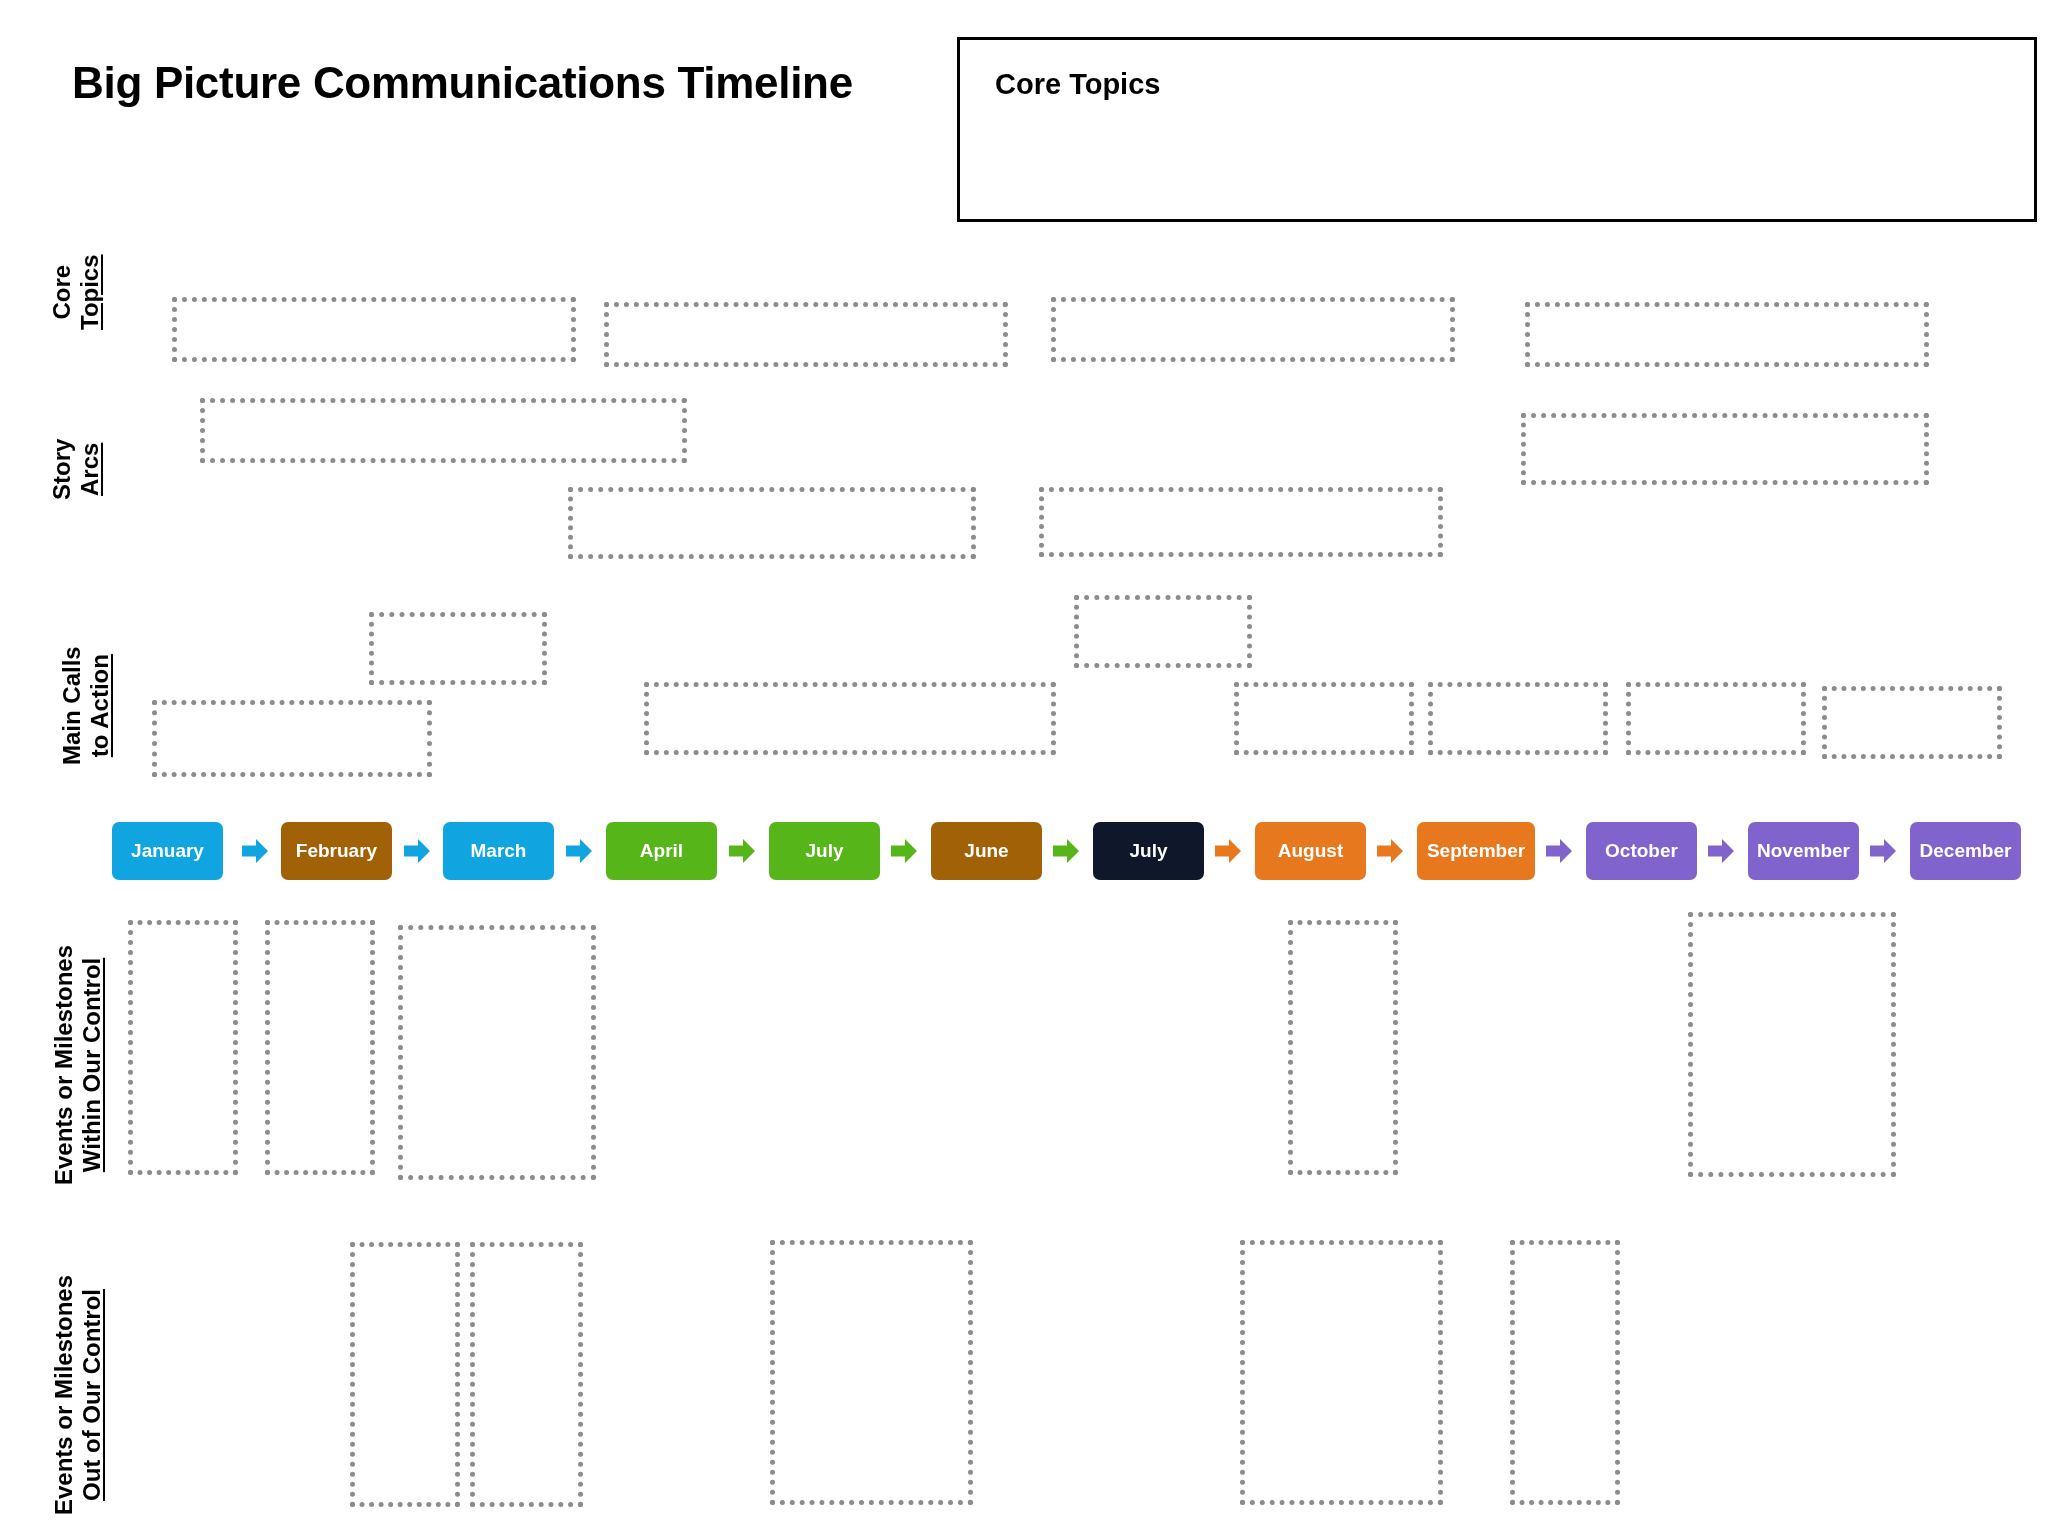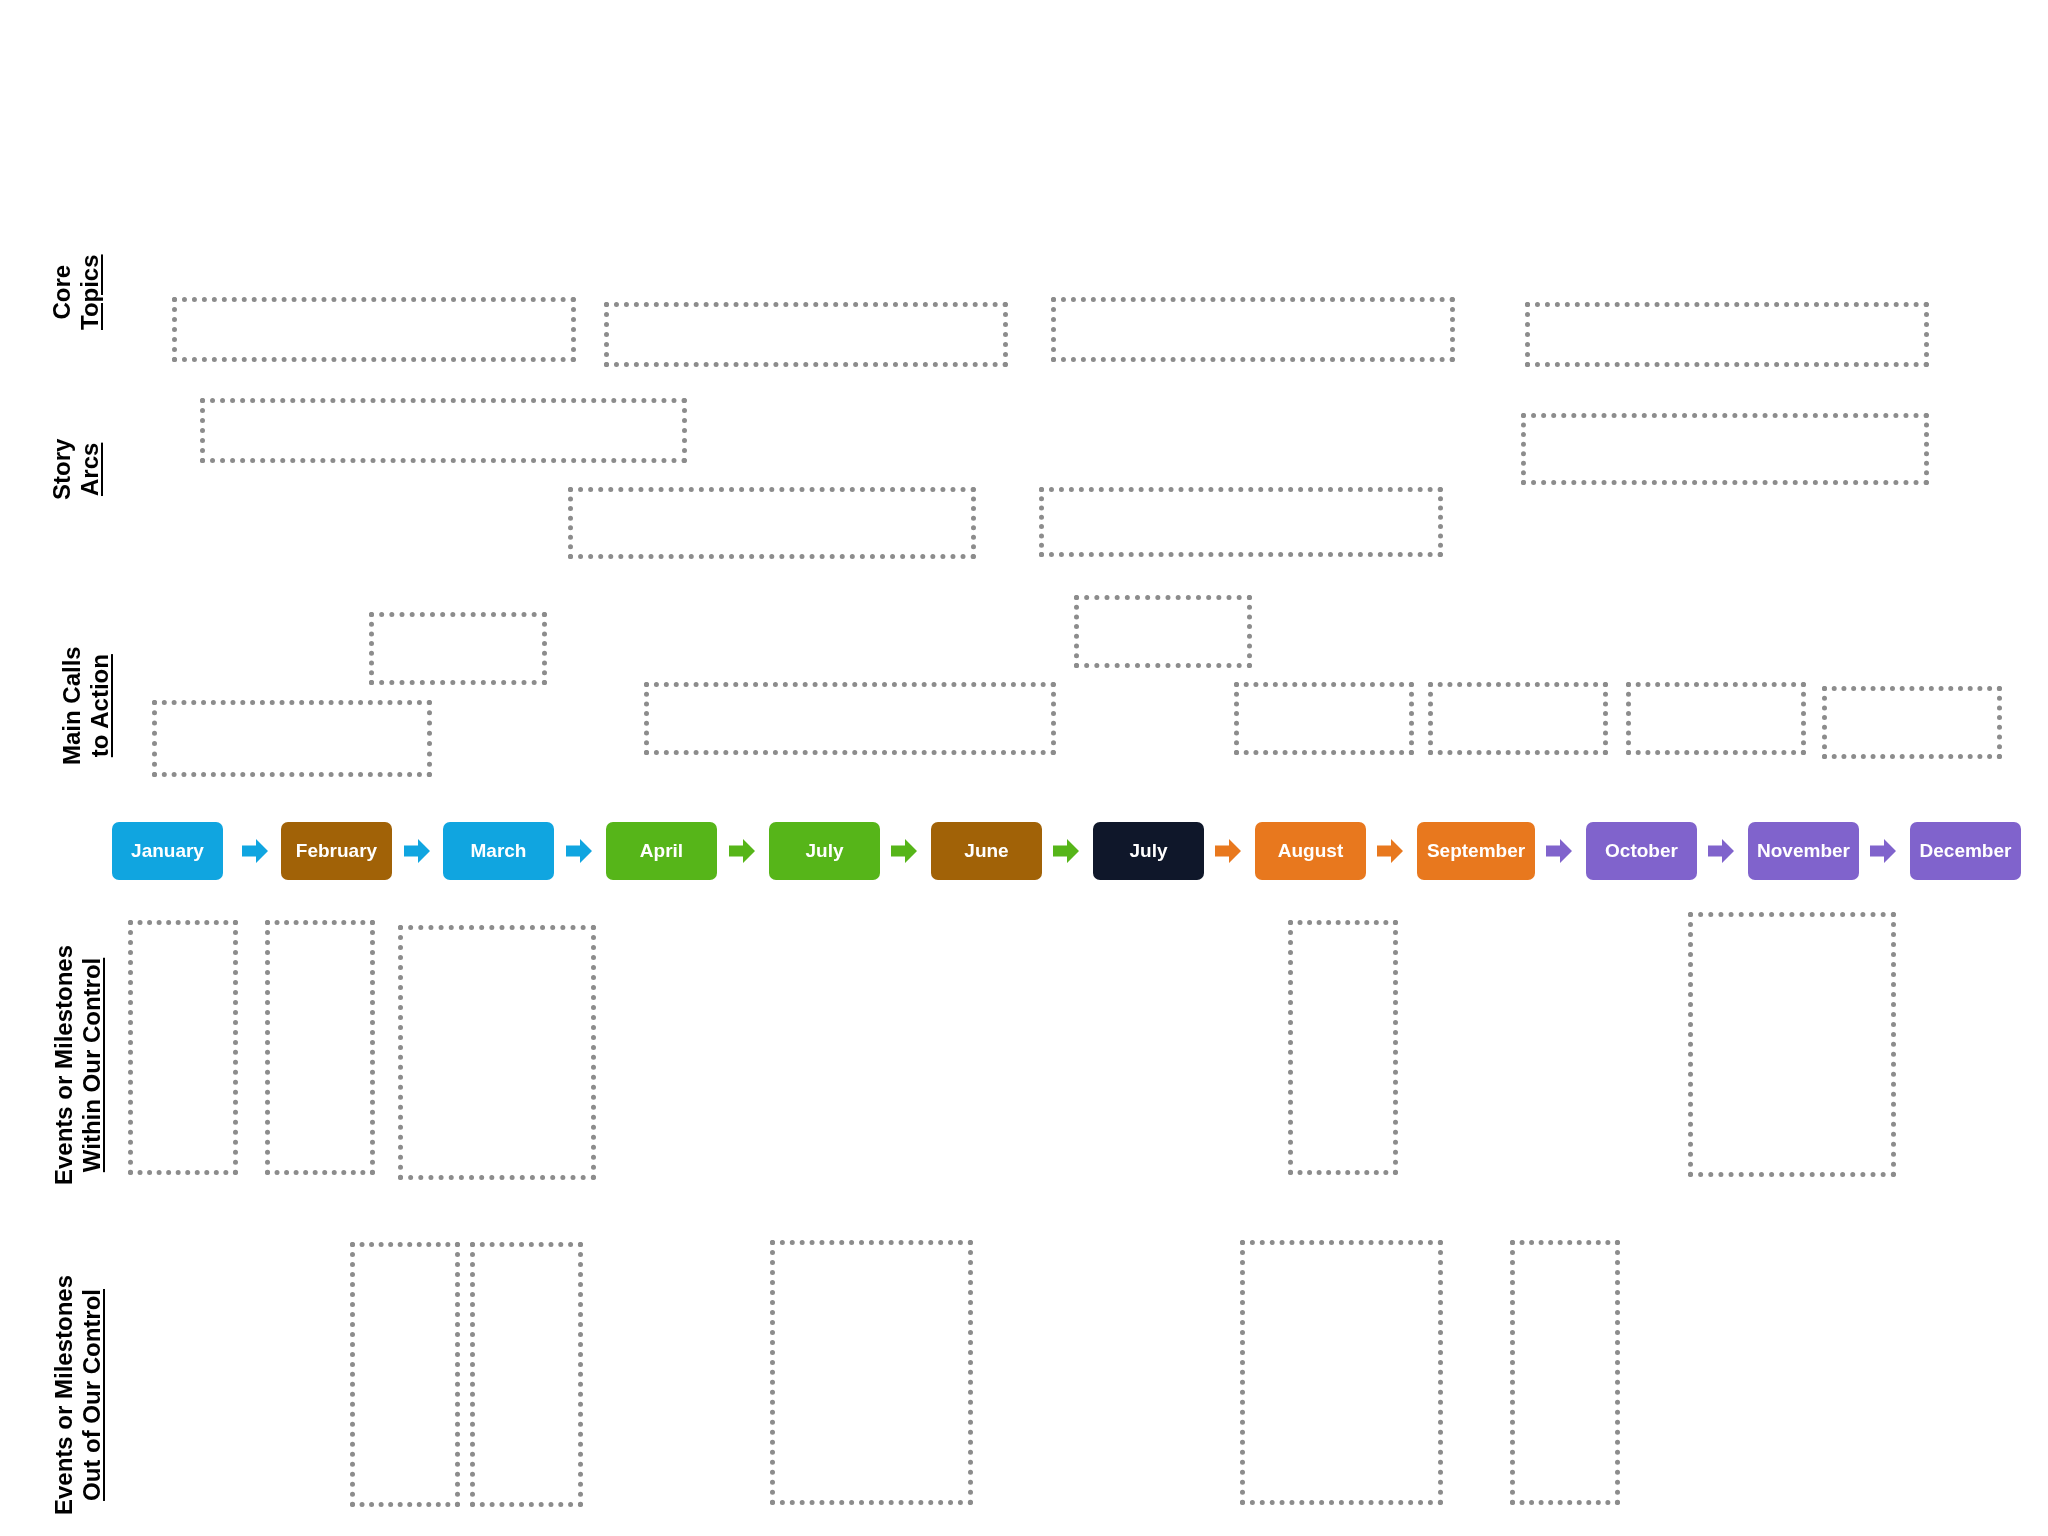--- a/index.html
+++ b/index.html
@@ -104,21 +104,25 @@
     height: 26px;
     pointer-events: auto;
   }
   .month-arrow svg { display: block; width: 26px; height: 26px; }
 </style>
 </head>
 <body>
 
 <div id="page">
 
-
+  <div id="page-title">Big Picture Communications Timeline</div>
+
+  <div id="core-topics-panel">
+    <div class="panel-title">Core Topics</div>
+  </div>
 
   <div class="row-label" id="label-0" style="left: 48px; top: 330px;">
     <span>Core</span><br>
     <span class="ul">Topics</span>
   </div>
   <div class="row-label" id="label-1" style="left: 48px; top: 500px;">
     <span>Story</span><br>
     <span class="ul">Arcs</span>
   </div>
   <div class="row-label" id="label-2" style="left: 58px; top: 765px;">

